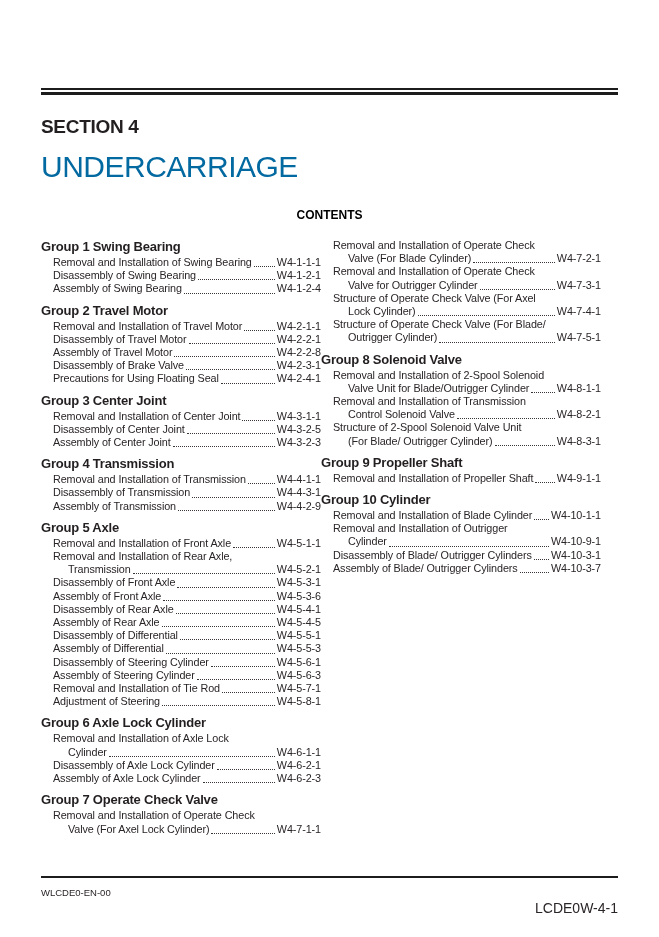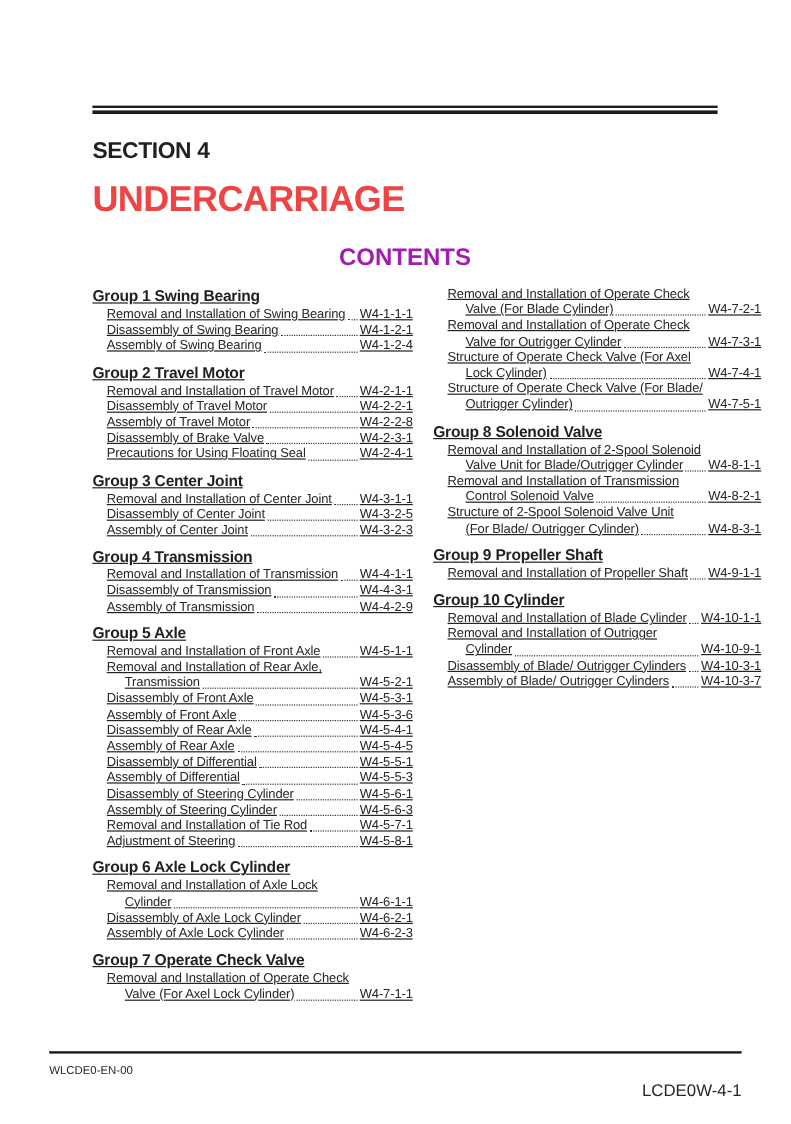--- a/index.html
+++ b/index.html
@@ -4,44 +4,42 @@
 <style>
   html,body{margin:0;padding:0;background:#ffffff;}
   .page{
     position:relative;
     width:659px;height:937px;
     background:#ffffff;
     overflow:hidden;
     font-family:"Liberation Sans", sans-serif;
     color:#262122;
   }
-  .content{padding:0 61px;margin-left:16px;}
+  .content{padding:0 41px;}
   .double-rule{margin-top:88px;}
   .double-rule .thin{border-top:2px solid #1c1c1c;}
   .double-rule .thick{border-top:3px solid #1c1c1c;margin-top:2px;}
   .section-label{
     margin-top:22px;
     font-size:19px;font-weight:bold;letter-spacing:-0.3px;
     color:#231f20;line-height:20px;
   }
   .doc-title{
     margin-top:14px;
-    font-size:30px;font-weight:bold;letter-spacing:-0.5px;
-    color:#ef4444;line-height:32px;
+    font-size:30px;font-weight:normal;letter-spacing:-0.5px;
+    color:#0369a1;line-height:32px;
   }
   .contents-heading{
     margin-top:25px;
     text-align:center;
-    font-size:20px;font-weight:bold;color:#a21caf;line-height:15px;
+    font-size:12px;font-weight:bold;color:#000000;line-height:15px;
   }
   .toc{
     margin-top:16px;
     display:flex;
-    gap:17px;
-    text-decoration:underline;
   }
   .toc-col{width:280px;}
   .group{margin:0;}
   .group-title{
     font-size:13px;font-weight:bold;color:#231f20;
     line-height:16px;margin-top:7px;margin-bottom:1px;
     letter-spacing:-0.2px;
   }
   .group:first-child .group-title{margin-top:0;}
   .entries{padding-left:12px;}

